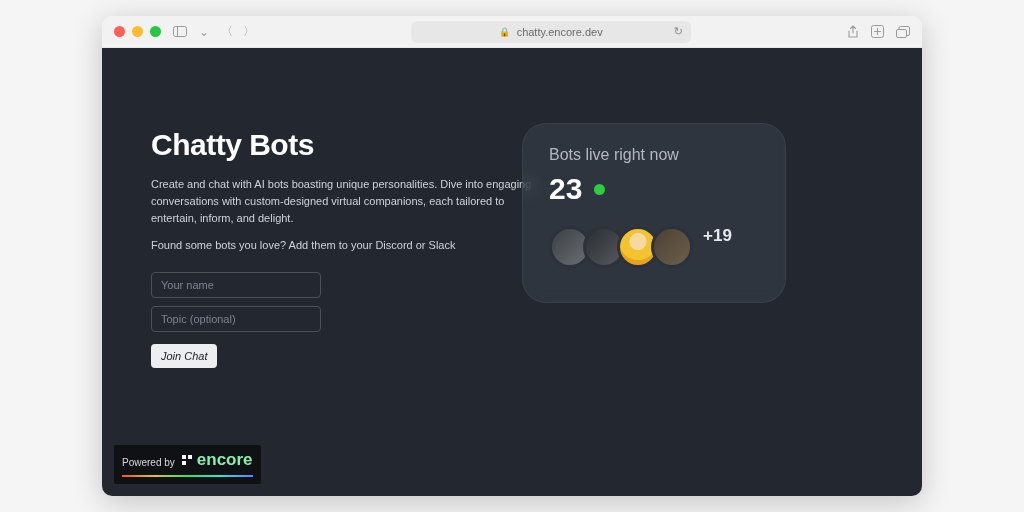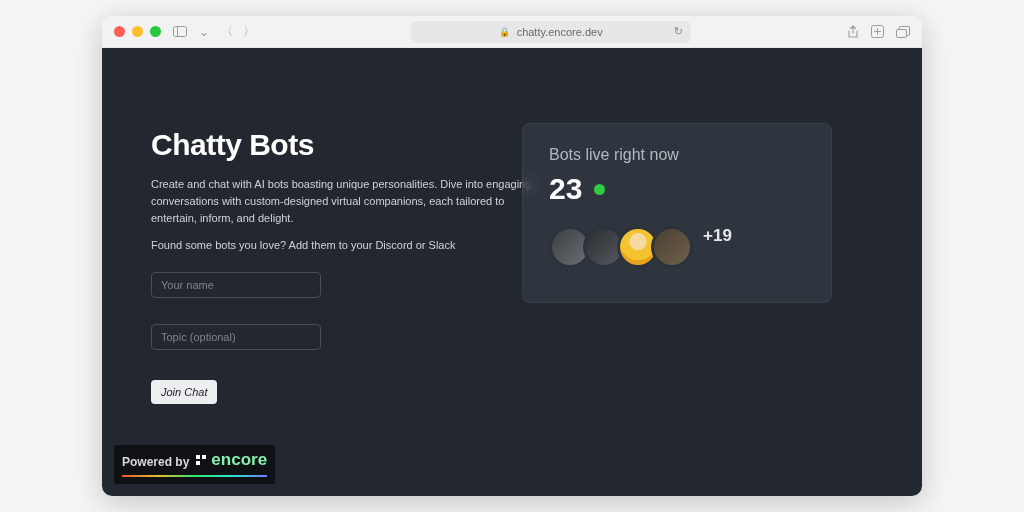--- a/index.html
+++ b/index.html
@@ -51,21 +51,21 @@
   position: relative;
   color: #fff;
 }
 .hero {
   position: absolute;
   left: 49px; top: 80px;
   width: 400px;
 }
 .hero h1 { font-size: 30px; font-weight: 800; letter-spacing: -0.5px; margin-bottom: 14px; }
 .hero p { font-size: 11px; line-height: 1.55; color: #cfd3d9; margin-bottom: 10px; }
-.form { margin-top: 18px; display: flex; flex-direction: column; gap: 26px; align-items: flex-start; }
+.form { margin-top: 18px; display: flex; flex-direction: column; gap: 8px; align-items: flex-start; }
 .form input {
   width: 170px; height: 26px;
   background: transparent;
   border: 1px solid #4a505a;
   border-radius: 4px;
   color: #fff; font-size: 11px;
   padding: 0 9px;
 }
 .form input::placeholder { color: #7d838d; }
 .form button {
@@ -73,24 +73,24 @@
   background: #eceef0; color: #1a1d22;
   border: none; border-radius: 4px;
   height: 24px; padding: 0 10px;
   font-size: 11px; font-weight: 500;
   cursor: pointer;
   font-style: italic;
 }
 .card {
   position: absolute;
   left: 420px; top: 75px;
-  width: 310px; height: 180px;
+  width: 264px; height: 180px;
   background: rgba(70,77,90,0.35);
   backdrop-filter: blur(8px);
-  border-radius: 8px;
+  border-radius: 24px;
   padding: 22px 26px;
   border: 1px solid rgba(255,255,255,0.06);
 }
 .card-title { color: #b3b8c1; font-size: 16px; font-weight: 500; margin-bottom: 8px; }
 .card-count { display: flex; align-items: center; gap: 12px; margin-bottom: 20px; }
 .card-count .num { font-size: 30px; font-weight: 700; color: #fff; }
 .card-count .dot { width: 11px; height: 11px; background: #2ecc40; border-radius: 50%; }
 .avatars { display: flex; }
 .avatar {
   width: 42px; height: 42px; border-radius: 50%;
@@ -106,21 +106,21 @@
 .av4 { background: linear-gradient(135deg,#4b4035 0%,#6d6049 100%); }
 .more { margin-left: 10px; font-size: 17px; font-weight: 700; color: #e6e8eb; }
 .badge {
   position: absolute; left: 12px; bottom: 12px;
   background: #101114;
   padding: 5px 8px 7px 8px;
   border-radius: 2px;
   display: flex; flex-direction: column; gap: 2px;
 }
 .badge-row { display: flex; align-items: baseline; gap: 6px; }
-.badge .pw { color: #d8d9dc; font-size: 12px; font-weight: 700; }
+.badge .pw { color: #d8d9dc; font-size: 10px; font-weight: 400; }
 .badge .brand { color: #86efac; font-size: 17px; font-weight: 800; letter-spacing: 0px; display: flex; align-items: center; gap: 4px; }
 .badge .bar {
   height: 2px; width: 100%;
   background: linear-gradient(90deg,#e65a2e,#e6c12e,#2ee66a,#2ee6cf,#6a7cff);
   margin-top: 3px;
 }
 </style>
 </head>
 <body>
 

